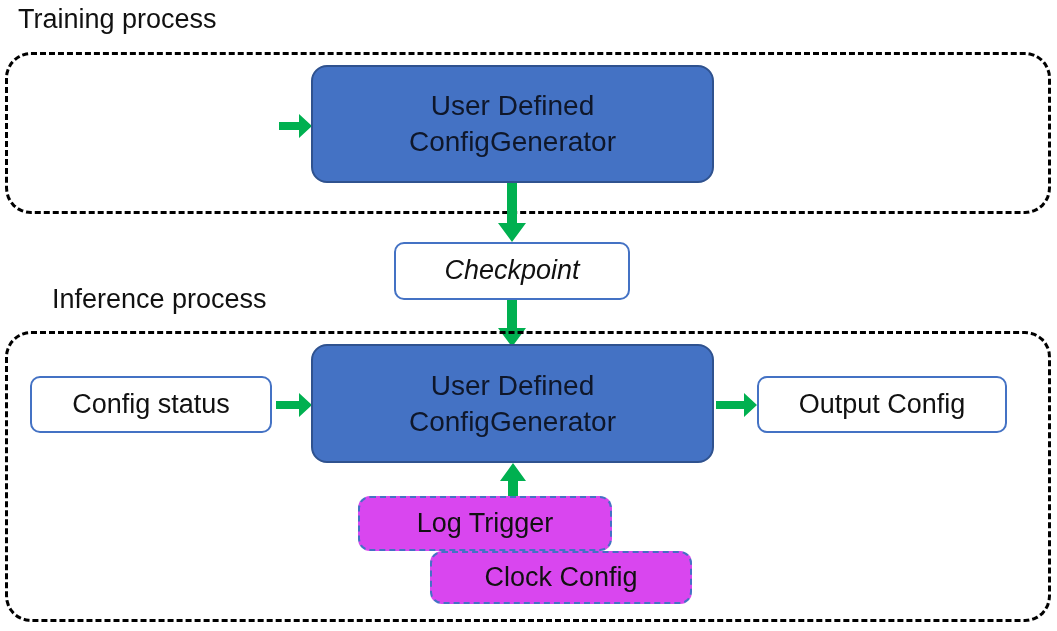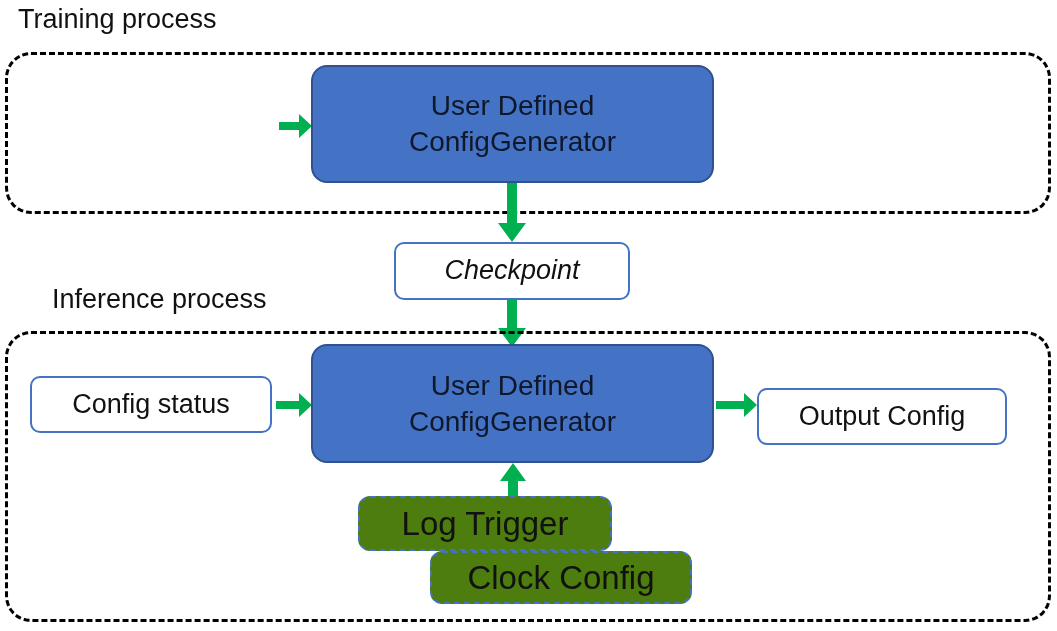--- a/index.html
+++ b/index.html
@@ -71,26 +71,26 @@
     white-space: nowrap;
     font-family: "Liberation Sans", sans-serif;
   }
 
   
   .trigger-box {
     position: absolute;
     box-sizing: border-box;
     border: 2px dashed #4472C4;
     border-radius: 12px;
-    background: #4d7c0f;
+    background: #d946ef;
     display: flex;
     align-items: center;
     justify-content: center;
     color: #111111;
-    font-size: 33px;
+    font-size: 27px;
     white-space: nowrap;
     font-family: "Liberation Sans", sans-serif;
   }
 
   
   .arrow {
     position: absolute;
   }
   .arrow svg { display: block; overflow: visible; }
 </style>
@@ -145,21 +145,21 @@
     <span>User Defined</span>
     <span>ConfigGenerator</span>
   </div>
 
   <div class="arrow" style="left:716px; top:392px;">
     <svg width="42" height="26" viewBox="0 0 42 26">
       <path d="M0,9 L28,9 L28,1 L41,13 L28,25 L28,17 L0,17 Z" fill="#00B050"></path>
     </svg>
   </div>
 
-  <div class="node-box" style="left:757px; top:376px; width:250px; height:57px;margin-top:12px;">Output Config</div>
+  <div class="node-box" style="left:757px; top:376px; width:250px; height:57px;">Output Config</div>
 
   <div class="arrow" style="left:499px; top:463px;">
     <svg width="28" height="39" viewBox="0 0 28 39">
       <path d="M14,0 L27,18 L19,18 L19,38 L9,38 L9,18 L1,18 Z" fill="#00B050"></path>
     </svg>
   </div>
 
   <div class="trigger-box" style="left:358px; top:496px; width:254px; height:55px; z-index:1;">Log Trigger</div>
 
   <div class="trigger-box" style="left:430px; top:551px; width:262px; height:53px; z-index:2;">Clock Config</div>

